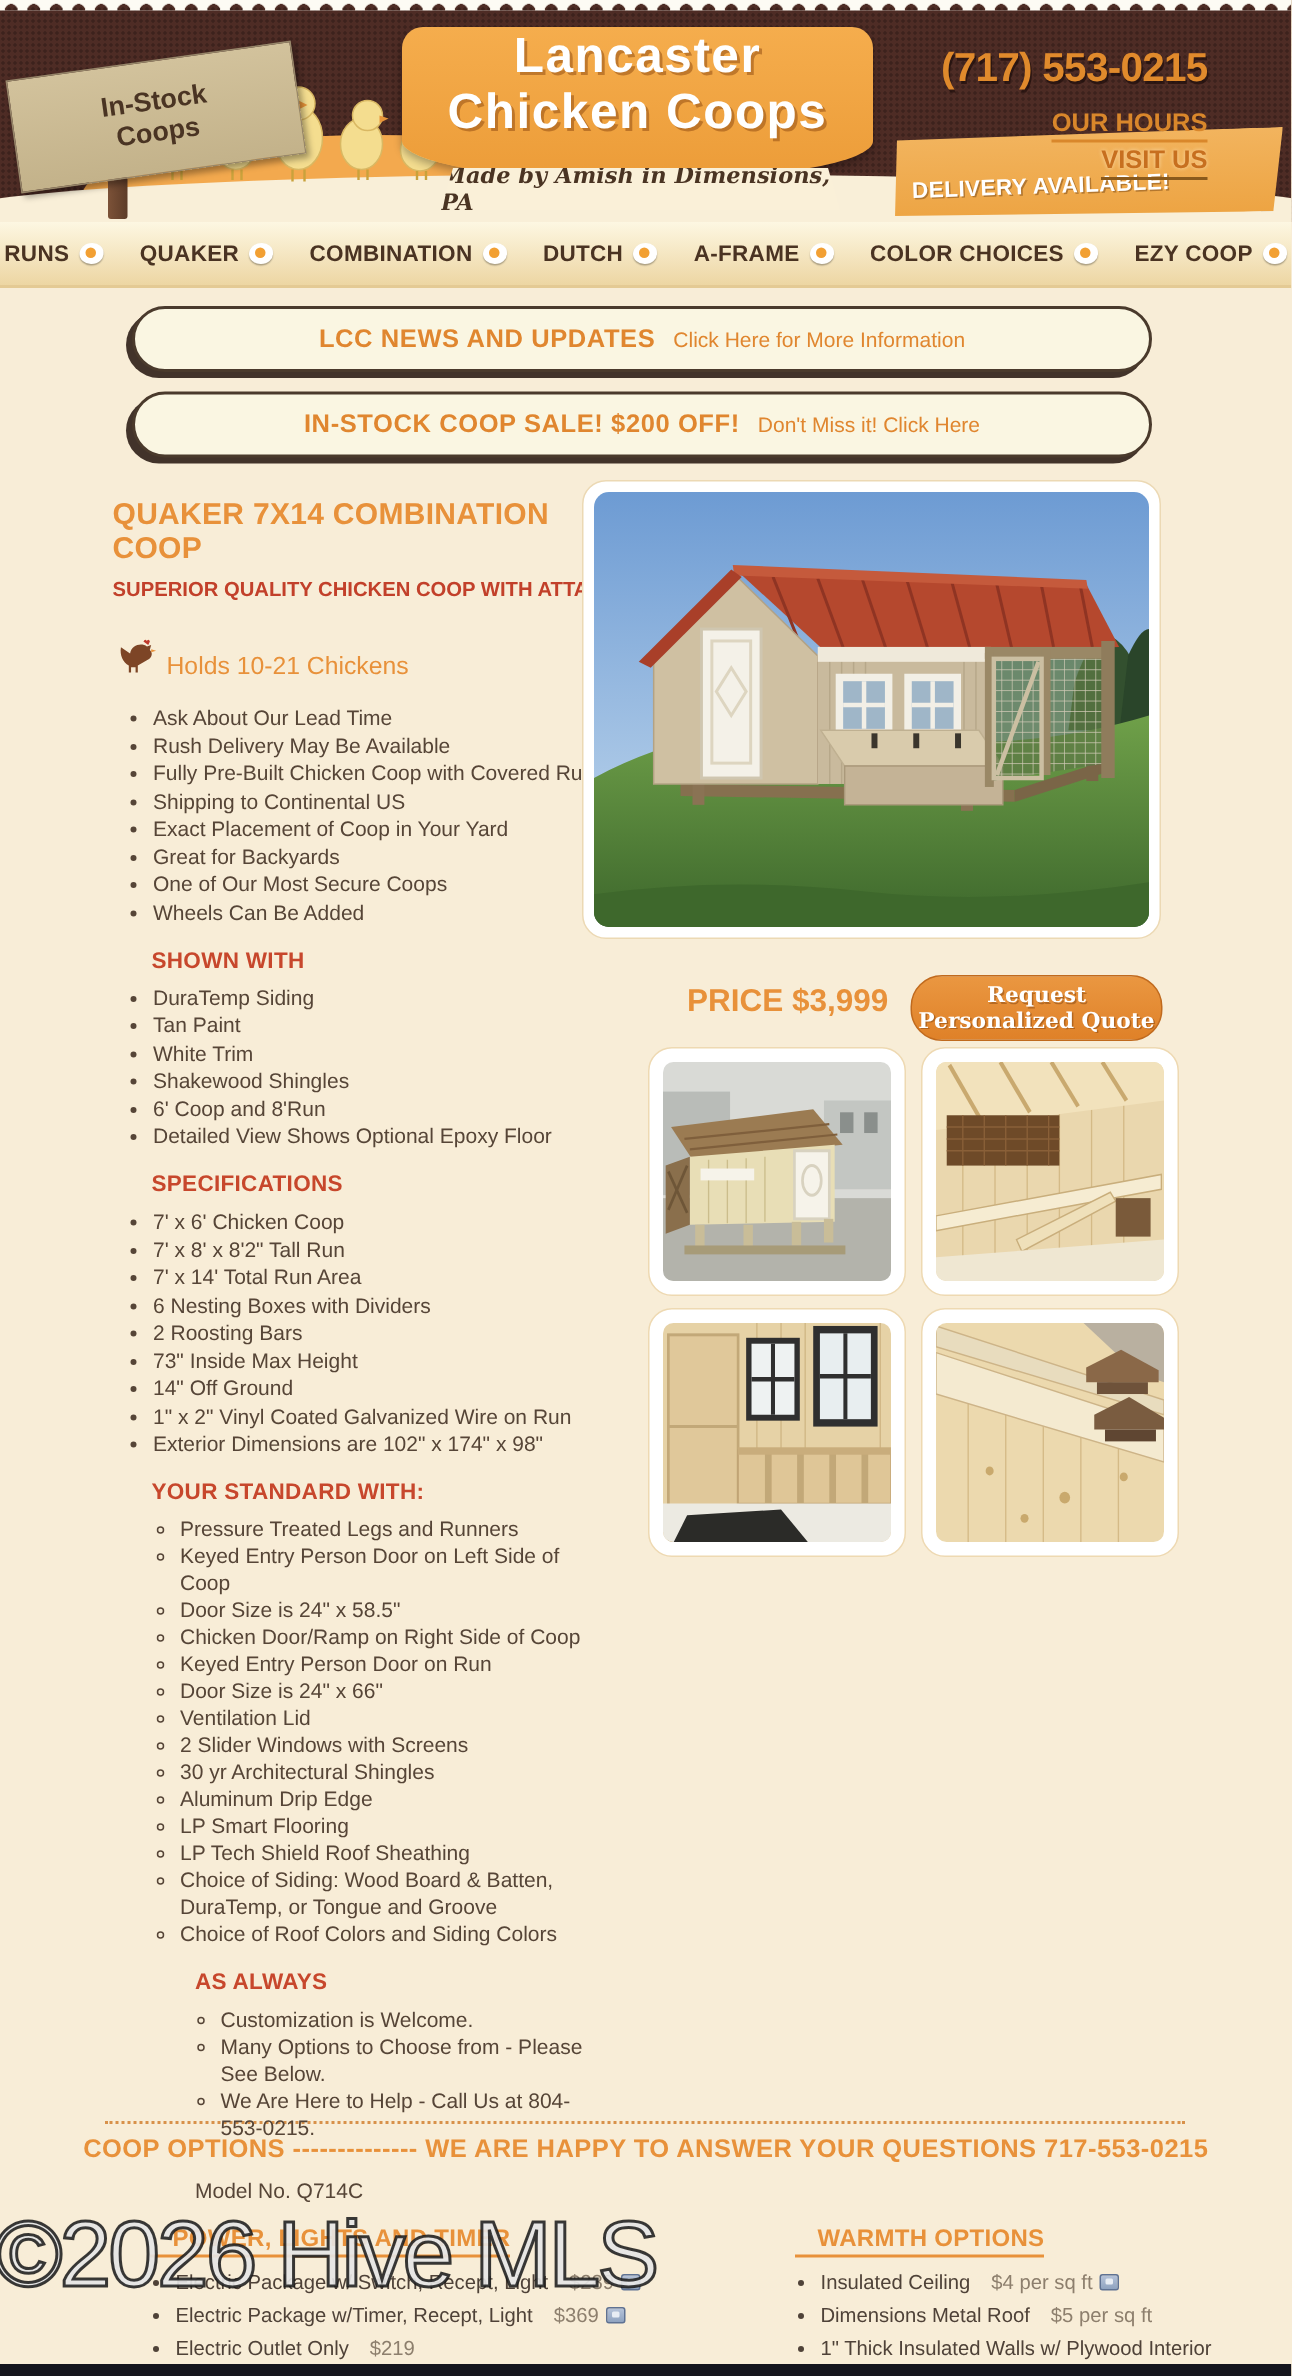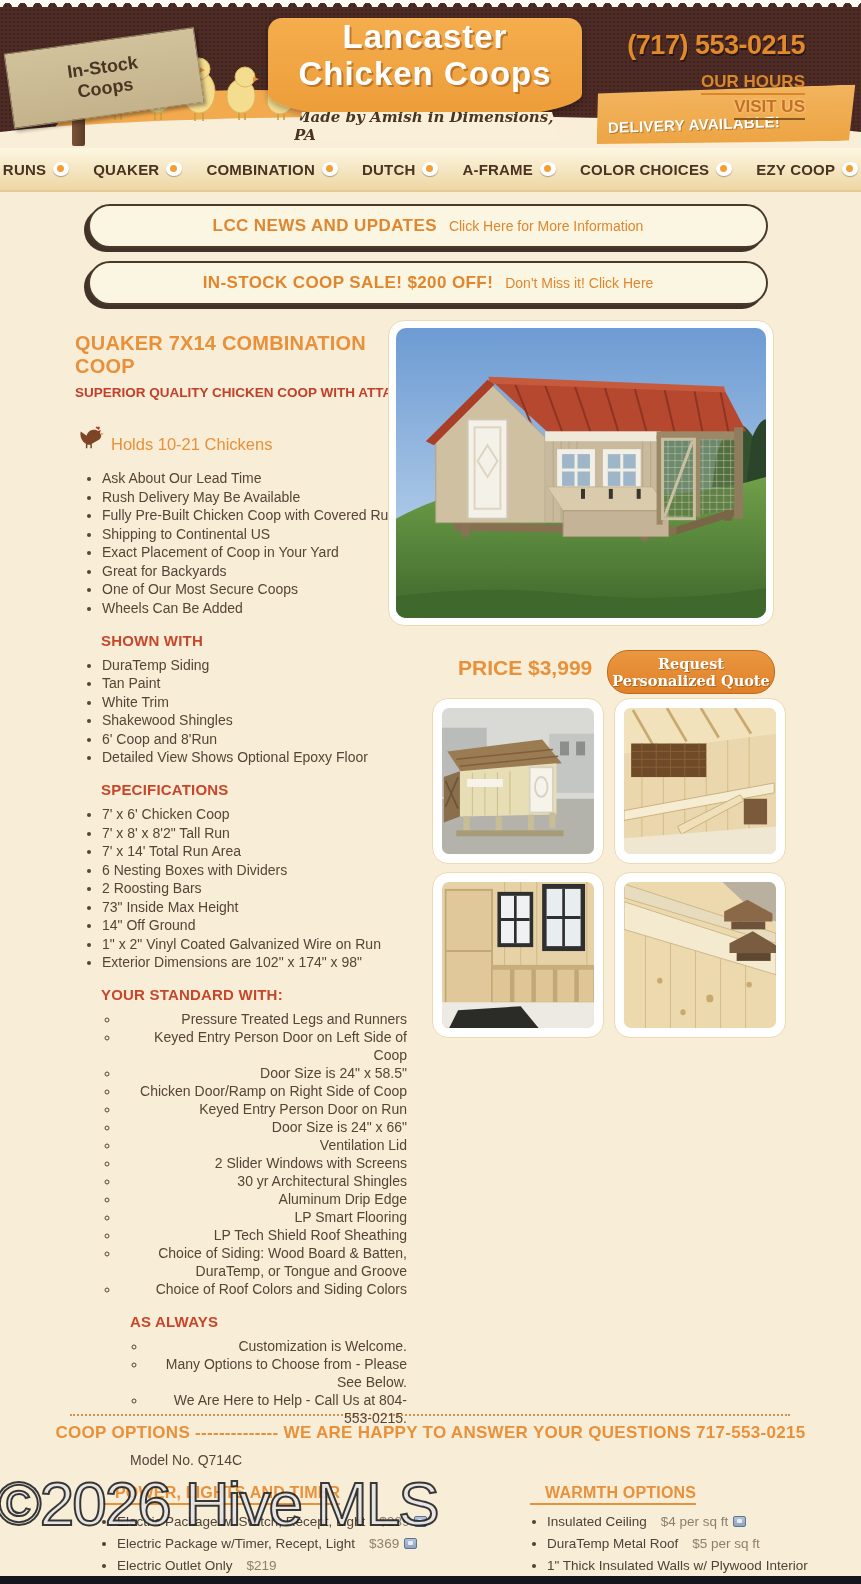--- a/index.html
+++ b/index.html
@@ -75,21 +75,21 @@
   
   .leftcol { position:absolute; left:75px; top:332px; width:332px; z-index:1; }
   .prod-title { color:#e8913a; font-size:20px; font-weight:800; letter-spacing:.2px; }
   .prod-sub { color:#c2402a; font-size:13.5px; font-weight:800; margin-top:7px; white-space:nowrap; }
   .capacity { margin-top:22px; display:flex; align-items:flex-end; gap:6px; }
   .capacity-text { color:#e8913a; font-size:16.5px; }
   ul.dotlist { margin-top:15px; padding-left:27px; color:#564537; font-size:14px; }
   ul.dotlist li { line-height:18px; margin-bottom:0.5px; }
   .sec-head { color:#c7472c; font-size:15px; font-weight:800; margin:15px 0 7px 26px; letter-spacing:.2px; }
   ul.circlist { list-style-type:circle; padding-left:45px; color:#564537; font-size:14px; }
-  ul.circlist li { line-height:18px;text-align:right; }
+  ul.circlist li { line-height:18px; }
   .sec-head.deep { margin-left:55px; }
   ul.circlist.deep { padding-left:72px; }
   .model-no { margin:25px 0 0 55px; color:#564537; font-size:14px; }
 
   
   .main-photo { position:absolute; left:388px; top:320px; width:386px; height:306px;
     background:#fff; border:1px solid #ecd9b4; border-radius:16px; padding:7px; z-index:2; cursor:pointer; }
   .main-photo svg { width:100%; height:100%; border-radius:10px; display:block; }
   .price { position:absolute; left:444px; top:656px; color:#e8913a; font-size:21px; font-weight:800; z-index:2;margin-left:14px; }
   .quote-btn { position:absolute; left:607px; top:650px; width:168px; height:44px;
@@ -526,21 +526,21 @@
         <li><span>Solar Power Light w/ Switch</span><span class="opt-price">$489</span></li>
       </ul>
   </div>
 
   <div class="optcol warmth">
     <span class="optcol-head">WARMTH OPTIONS</span>
     <ul class="optlist">
 
         <li><span>Insulated Ceiling</span><span class="opt-price">$4 per sq ft</span><span class="photo-icon"></span></li>
 
-        <li><span>DuraTemp Metal Roof</span><span class="opt-price">$5 per sq ft</span></li>
+        <li><span>Dimensions Metal Roof</span><span class="opt-price">$5 per sq ft</span></li>
 
         <li><span>1" Thick Insulated Walls w/ Plywood Interior Siding</span><span class="opt-price">$29 per perimeter ft</span></li>
 
       </ul>
   </div>
 
   <div class="watermark">©2026 Hive MLS</div>
   <div class="bottom-strip"></div>
 
 </div>

